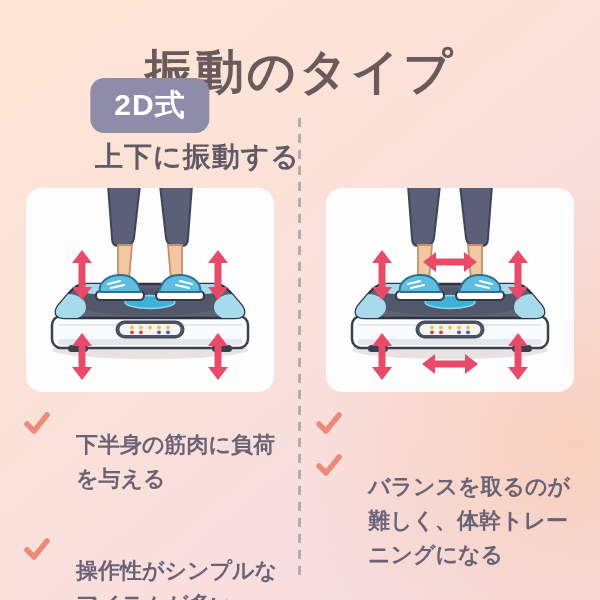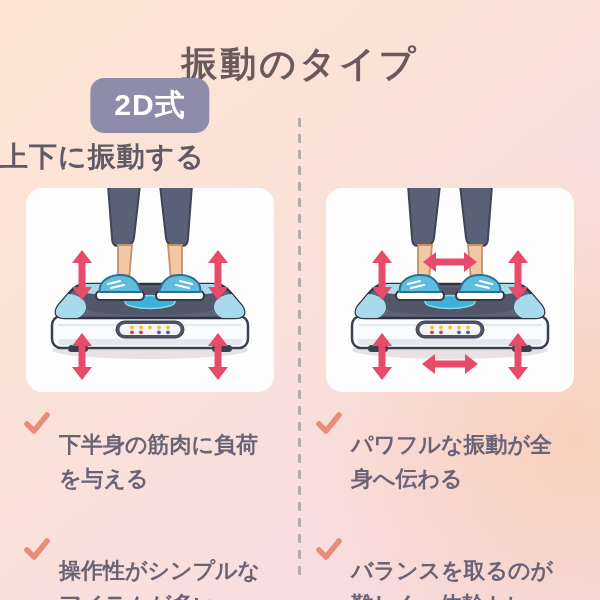--- a/index.html
+++ b/index.html
@@ -11,56 +11,56 @@
     position:relative;
     width:600px;height:600px;
     overflow:hidden;
     background:
       radial-gradient(circle at 96% 74%, rgba(249,198,160,.55), rgba(249,198,160,0) 38%),
       linear-gradient(140deg,#fde5d5 0%,#fbe2d8 38%,#f8dede 70%,#f5dce3 100%);
   }
   .page-title{
     position:absolute;top:16px;left:0;width:600px;
     text-align:center;
-    font-size:36px;line-height:48px;font-weight:800;
+    font-size:48px;line-height:48px;font-weight:800;
     color:#6b5a5c;letter-spacing:3px;
   }
   .divider{
     position:absolute;left:298px;top:118px;
     width:3px;height:464px;
     background:repeating-linear-gradient(to bottom,#b5acac 0 9px,transparent 9px 16px);
   }
   .col{position:absolute;top:0;width:300px;height:600px;}
   .col-left{left:0;}
   .col-right{left:300px;}
   .badge{
     position:absolute;top:78px;left:50%;transform:translateX(-50%);
     background:#8f8ca9;color:#ffffff;
     font-size:30px;font-weight:800;letter-spacing:1px;
     padding:7px 24px;border-radius:14px;white-space:nowrap;
   }
   .subtitle{
     position:absolute;top:138px;left:0;width:100%;
-    text-align:left;
+    text-align:right;
     font-size:28px;line-height:38px;font-weight:800;
     color:#615a66;letter-spacing:1px;white-space:nowrap;
   }
   .card{
     position:absolute;top:188px;left:50%;transform:translateX(-50%);
     width:248px;height:204px;
     background:#fdfdfd;border-radius:16px;overflow:hidden;
   }
   .card svg{display:block;width:248px;height:204px;}
   .points{
     position:absolute;top:406px;left:0;width:100%;
     display:flex;flex-direction:column;gap:14px;
   }
   .col-left .points{padding-left:24px;}
   .col-right .points{padding-left:16px;}
-  .point{display:flex;align-items:flex-start;gap:9px;}
+  .point{display:flex;align-items:flex-start;gap:26px;}
   .check{flex:0 0 auto;margin-top:6px;}
   .point-text{
     width:206px;
     font-size:22px;line-height:34px;font-weight:700;
     color:#6a6376;
     word-break:break-all;
   }
 </style>
 </head>
 <body>
@@ -204,21 +204,20 @@
           <polygon points="96,176 109,166 109,172.5 139,172.5 139,166 152,176 139,186 139,179.5 109,179.5 109,186"></polygon>
         </g>
       </svg>
     </div>
 
     <div class="points">
       <div class="point">
         <svg class="check" width="26" height="22" viewBox="0 0 26 22">
             <path d="M3,12 L10,19 L23,3" fill="none" stroke="#e98c7a" stroke-width="5.5" stroke-linecap="round" stroke-linejoin="round"></path>
           </svg>
-        <p class="point-text">パワフルな振動が全身へ伝わる</p>
       </div>
       <div class="point">
         <svg class="check" width="26" height="22" viewBox="0 0 26 22">
             <path d="M3,12 L10,19 L23,3" fill="none" stroke="#e98c7a" stroke-width="5.5" stroke-linecap="round" stroke-linejoin="round"></path>
           </svg>
         <p class="point-text">バランスを取るのが難しく、体幹トレーニングになる</p>
       </div>
     </div>
   </section>
 

